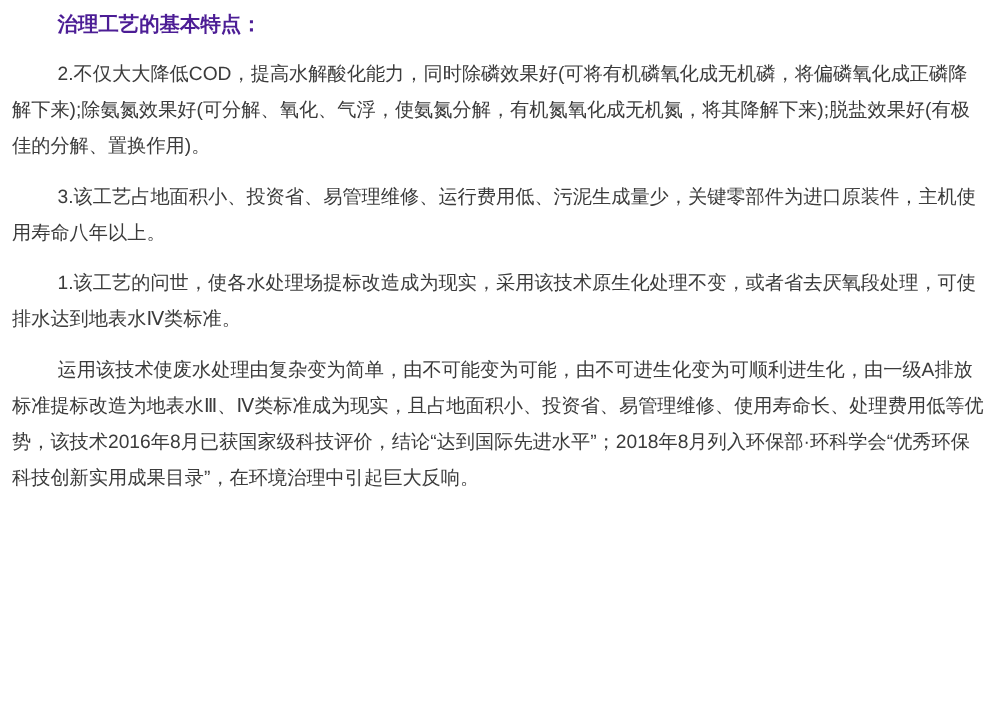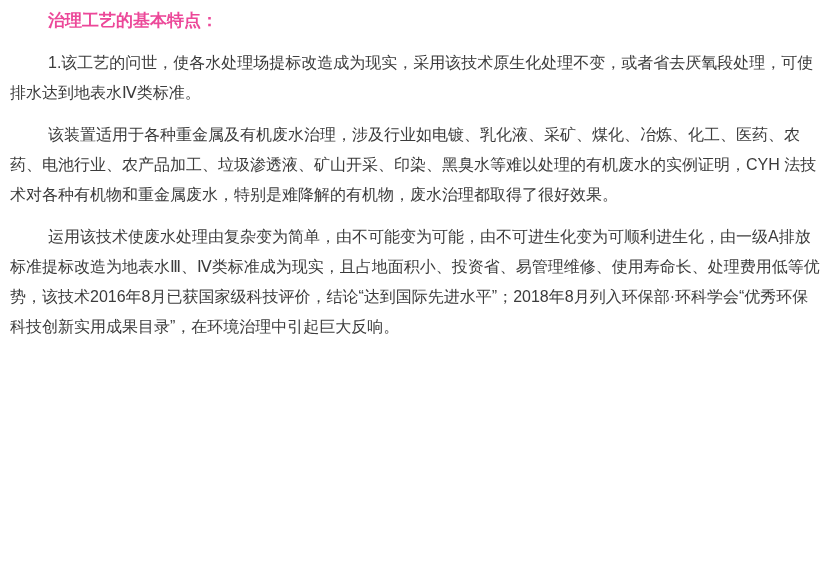--- a/index.html
+++ b/index.html
@@ -22,32 +22,33 @@
   }
   .para {
     margin: 0 0 12px 0;
     text-indent: 38px;
   }
   .heading {
     margin: 0 0 12px 0;
     text-indent: 38px;
     font-weight: bold;
     font-size: 17px;
-    color: #ec4899;
+    color: #4c1d95;
     font-family: Liberation Serif, serif;
   }
 </style>
 </head>
 <body>
 
 <div class="doc">
   <p class="heading">治理工艺的基本特点：</p>
 
 
+  <p class="para">2.不仅大大降低COD，提高水解酸化能力，同时除磷效果好(可将有机磷氧化成无机磷，将偏磷氧化成正磷降解下来);除氨氮效果好(可分解、氧化、气浮，使氨氮分解，有机氮氧化成无机氮，将其降解下来);脱盐效果好(有极佳的分解、置换作用)。</p>
 
+  <p class="para">3.该工艺占地面积小、投资省、易管理维修、运行费用低、污泥生成量少，关键零部件为进口原装件，主机使用寿命八年以上。</p>
 
   <p class="para">1.该工艺的问世，使各水处理场提标改造成为现实，采用该技术原生化处理不变，或者省去厌氧段处理，可使排水达到地表水Ⅳ类标准。</p>
 
 
-  <p class="para">该装置适用于各种重金属及有机废水治理，涉及行业如电镀、乳化液、采矿、煤化、冶炼、化工、医药、农药、电池行业、农产品加工、垃圾渗透液、矿山开采、印染、黑臭水等难以处理的有机废水的实例证明，CYH 法技术对各种有机物和重金属废水，特别是难降解的有机物，废水治理都取得了很好效果。</p>
 
   <p class="para">运用该技术使废水处理由复杂变为简单，由不可能变为可能，由不可进生化变为可顺利进生化，由一级A排放标准提标改造为地表水Ⅲ、Ⅳ类标准成为现实，且占地面积小、投资省、易管理维修、使用寿命长、处理费用低等优势，该技术2016年8月已获国家级科技评价，结论“达到国际先进水平”；2018年8月列入环保部·环科学会“优秀环保科技创新实用成果目录”，在环境治理中引起巨大反响。</p>
 </div>
 
 </body></html>

